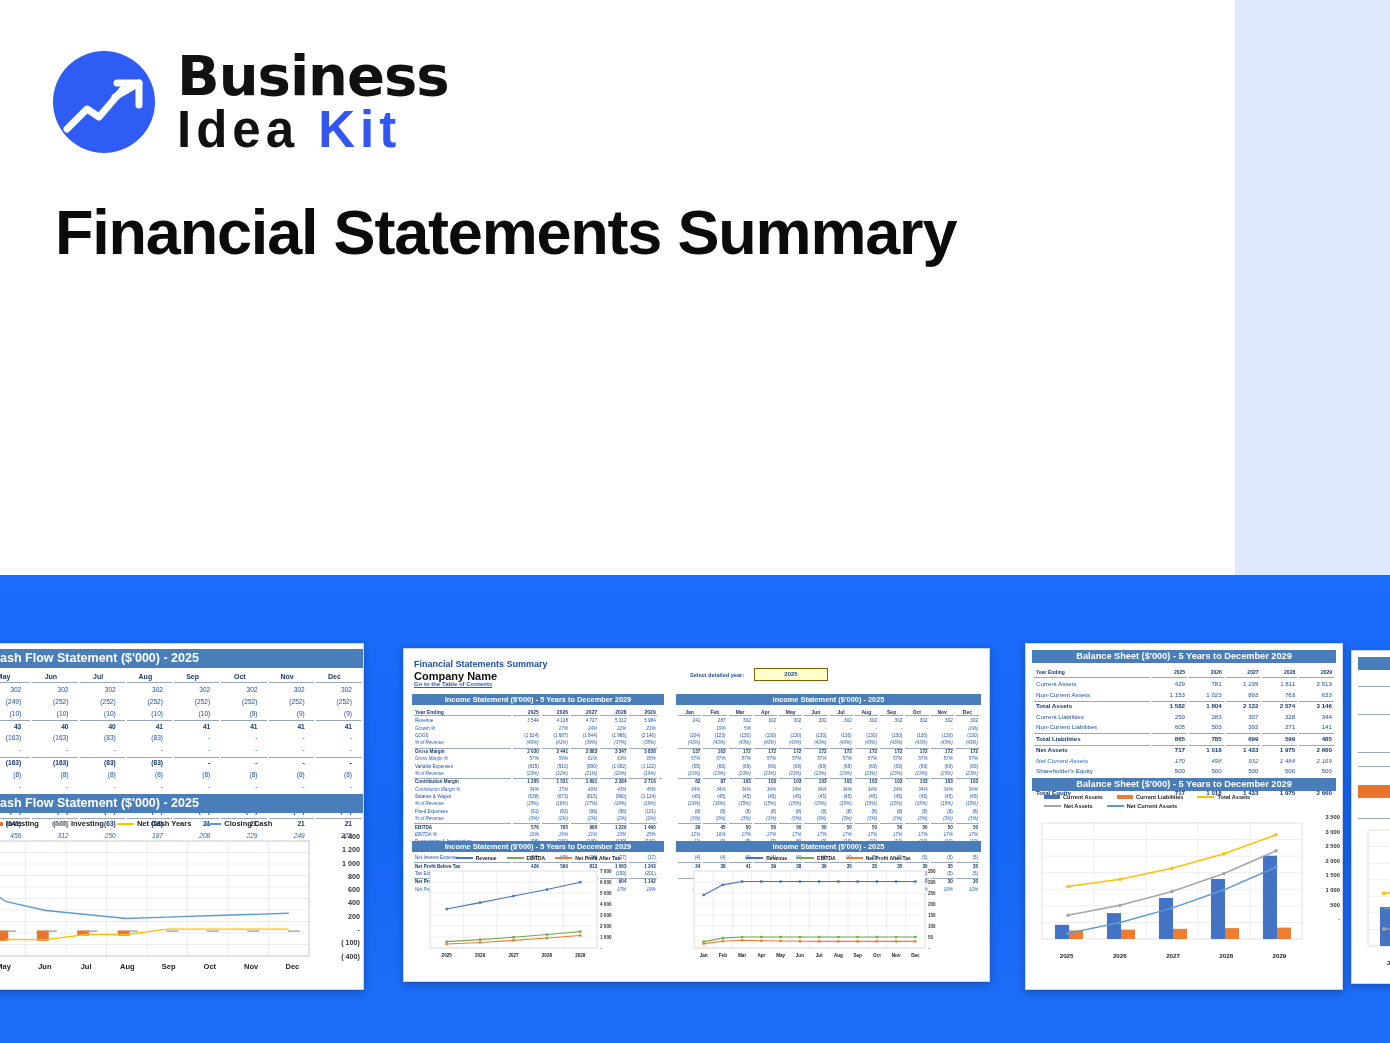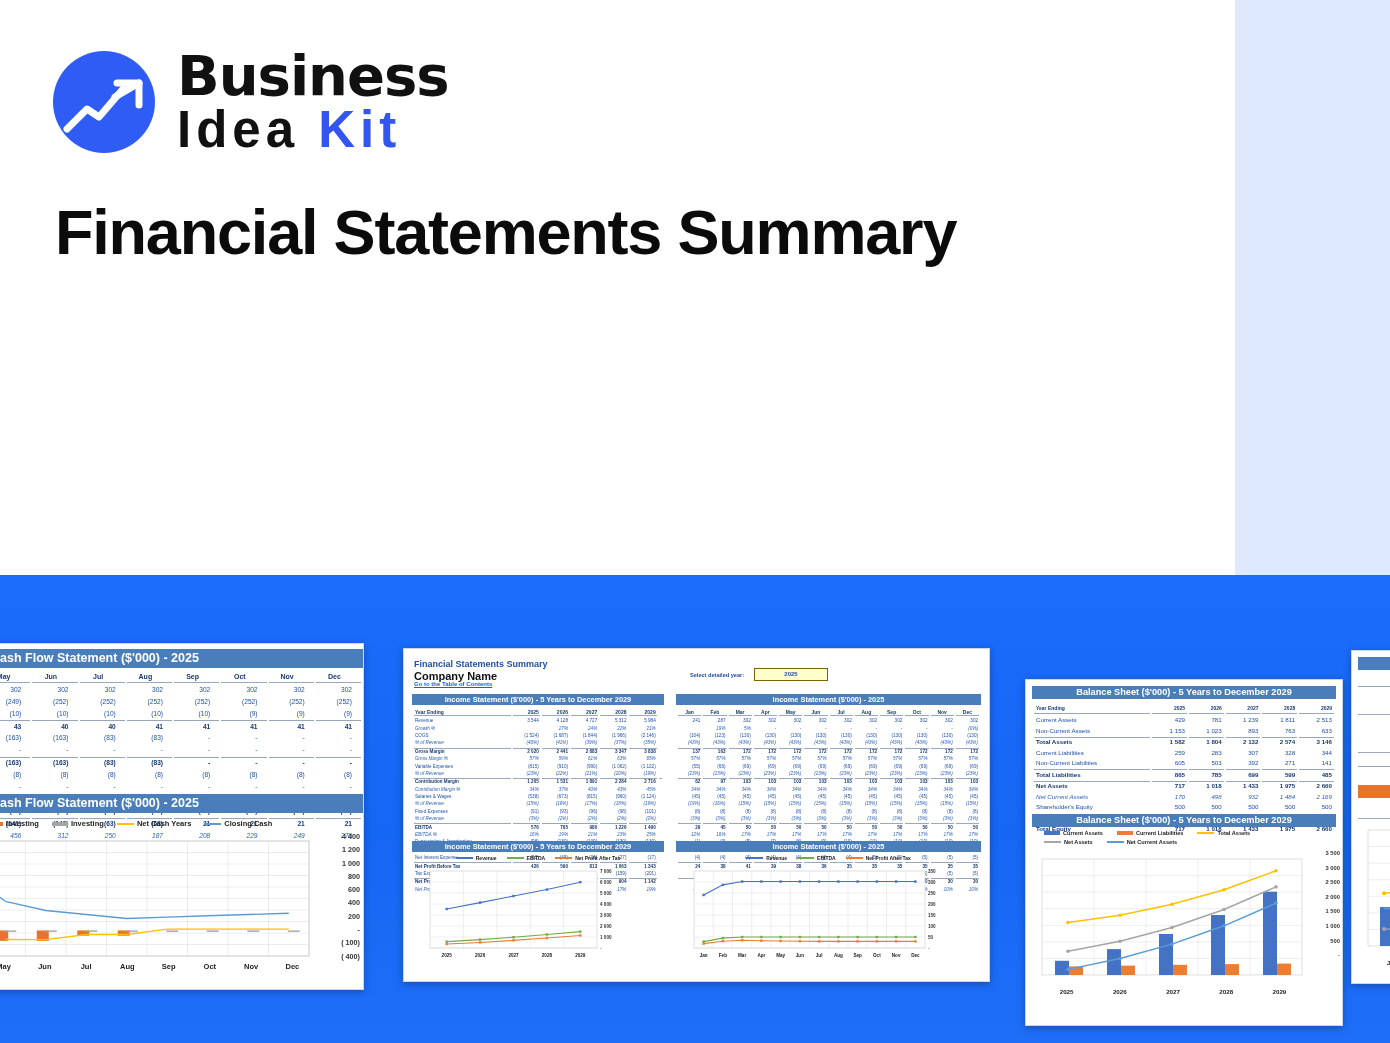--- a/index.html
+++ b/index.html
@@ -28,21 +28,21 @@
 
   
   .band{position:absolute;left:0;top:575px;width:1390px;height:468px;background:#1667f5;}
   .band-grad{position:absolute;left:0;top:0;width:100%;height:100%;
      background:linear-gradient(180deg,#1b6cfb 0%,#1566f3 55%,#1f6ef8 100%);}
 
   
   .card{position:absolute;background:#fff;border:1px solid #ccd6e6;box-shadow:0 2px 7px rgba(0,0,0,.28);overflow:hidden;}
   .card1{left:-18px;top:643px;width:380px;height:345px;}
   .card2{left:403px;top:648px;width:585px;height:332px;}
-  .card3{left:1025px;top:643px;width:316px;height:345px;margin-top:36px;}
+  .card3{left:1025px;top:643px;width:316px;height:345px;}
   .card4{left:1351px;top:650px;width:120px;height:332px;}
 
   .xlbar{background:#4a7ebb;color:#fff;font-weight:bold;text-align:center;}
   .xlbar-l{background:#4a7ebb;color:#fff;font-weight:bold;}
 
   
   .xl{color:#1f4fa8;}
   .xl-b{color:#16386f;font-weight:bold;}
   .xl-i{color:#2a5fb5;font-style:italic;}
 

